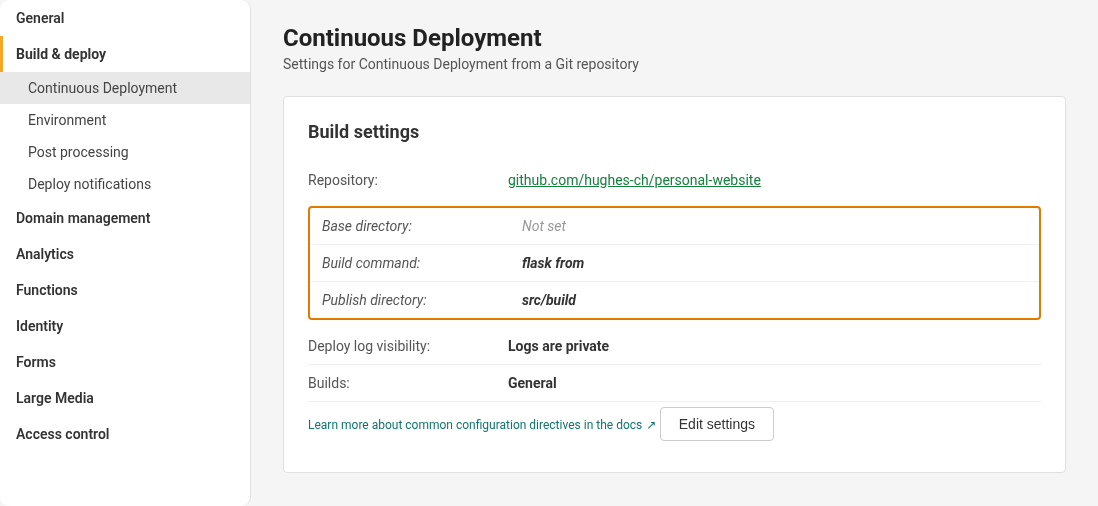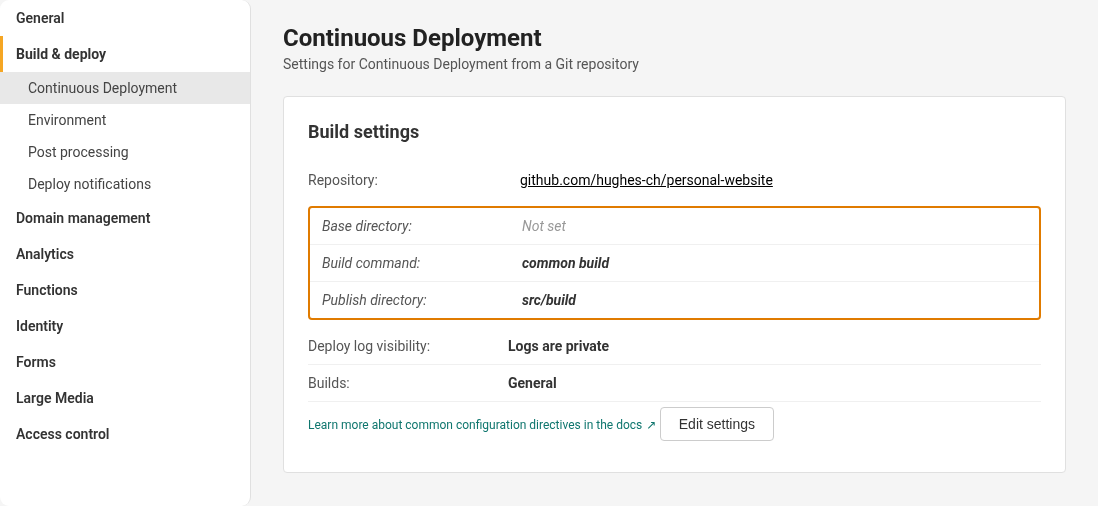--- a/index.html
+++ b/index.html
@@ -21,21 +21,21 @@
     
     .card { background: #fff; border: 1px solid #e0e0e0; border-radius: 4px; padding: 24px; max-width: 820px; }
     .card-title { font-size: 18px; font-weight: 700; margin-bottom: 20px; }
 
     
     .settings-row { display: flex; align-items: center; padding: 10px 0; border-bottom: 1px solid #f0f0f0; font-style: italic; }
     .settings-row:last-of-type { border-bottom: none; }
     .settings-label { width: 200px; color: #555; flex-shrink: 0; }
     .settings-value { color: #333; }
     .settings-value.bold { font-weight: 700; }
-    .settings-value.link { color: #000000; text-decoration: underline; cursor: pointer; margin-left: 12px; }
+    .settings-value.link { color: #15803d; text-decoration: underline; cursor: pointer; }
     .settings-value.muted { color: #999; }
 
     
     .highlighted-box { border: 2px solid #e07b00; border-radius: 4px; margin: 8px 0; }
     .highlighted-box .settings-row { padding: 10px 12px; }
     .highlighted-box .settings-row:not(:last-child) { border-bottom: 1px solid #f0f0f0; }
 
     .non-boxed-row { display: flex; align-items: flex-end; padding: 10px 0; border-bottom: 1px solid #f0f0f0; }
 
     
@@ -79,21 +79,21 @@
     </div>
 
     
     <div class="highlighted-box">
       <div class="settings-row">
         <span class="settings-label">Base directory:</span>
         <span class="settings-value muted">Not set</span>
       </div>
       <div class="settings-row">
         <span class="settings-label">Build command:</span>
-        <span class="settings-value bold">common build</span>
+        <span class="settings-value bold">flask from</span>
       </div>
       <div class="settings-row">
         <span class="settings-label">Publish directory:</span>
         <span class="settings-value bold">src/build</span>
       </div>
     </div>
 
     
     <div class="non-boxed-row">
       <span class="settings-label">Deploy log visibility:</span>

